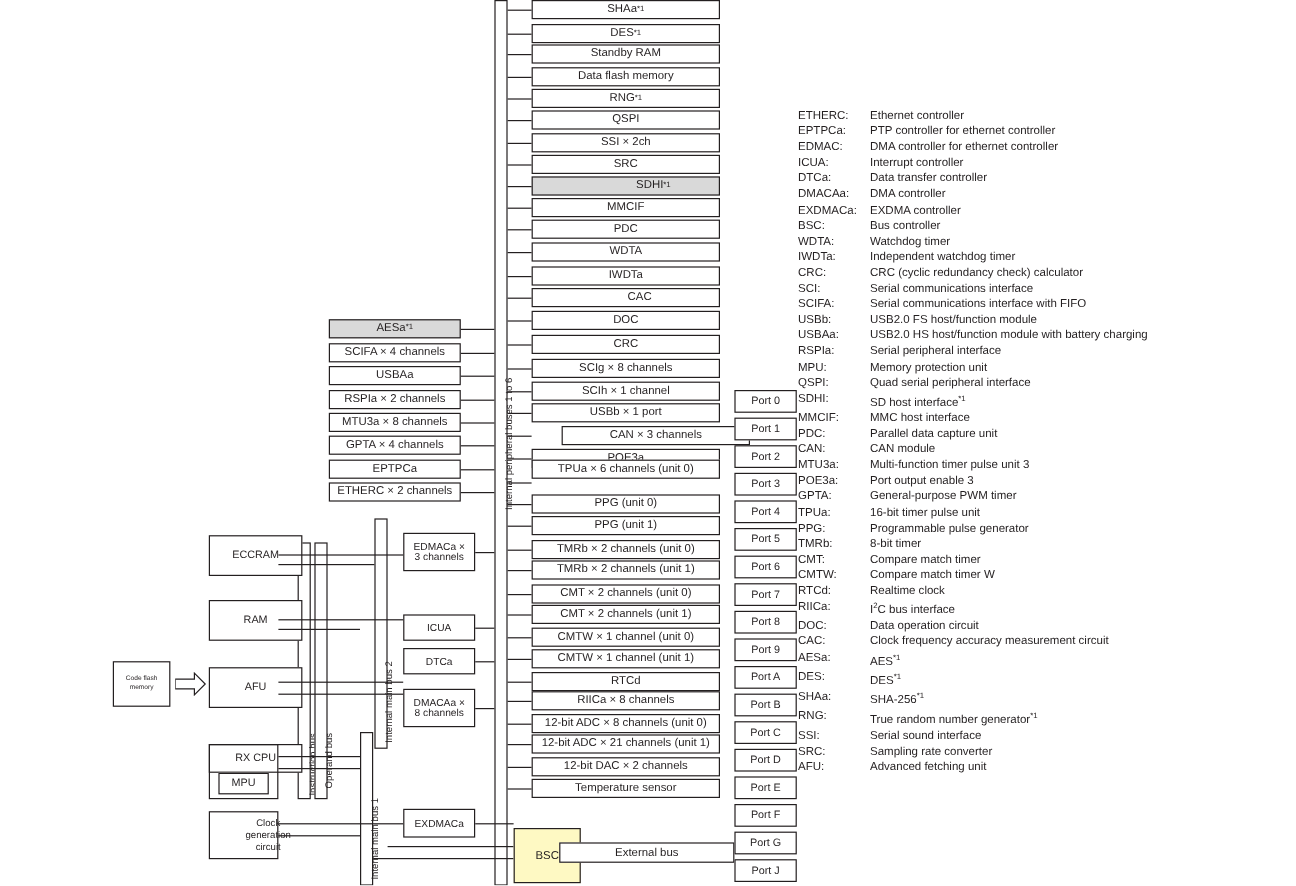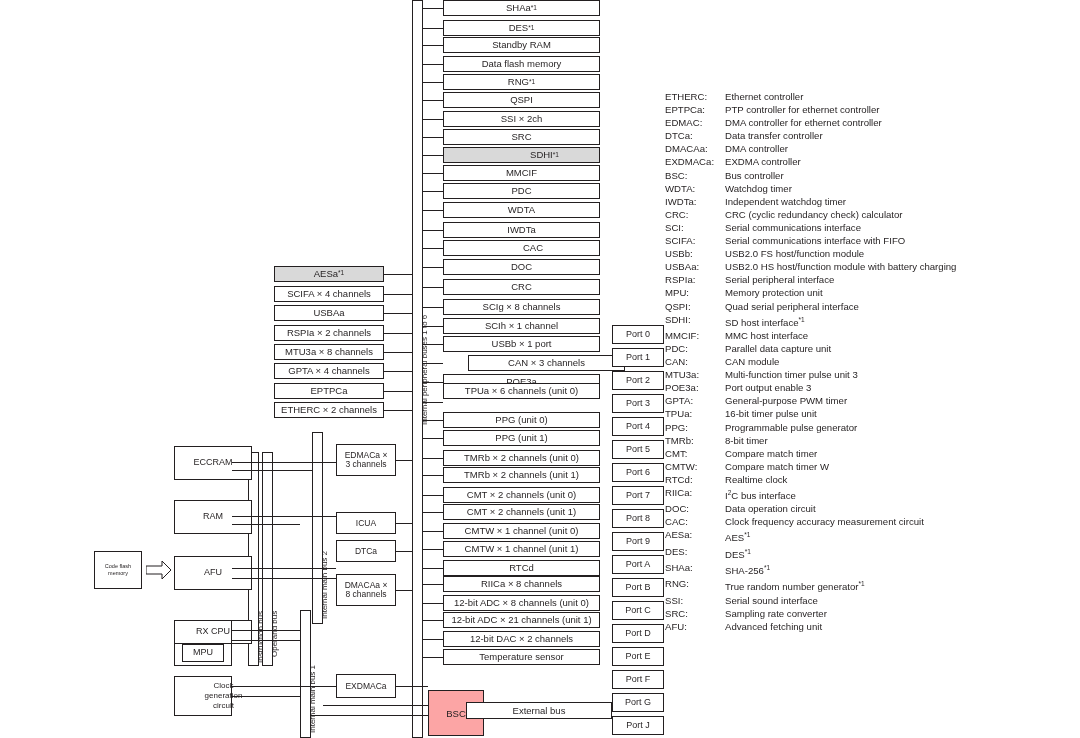--- a/index.html
+++ b/index.html
@@ -146,21 +146,21 @@
     height: 1px;
     background: #231f20;
   }
   .bsc {
     position: absolute;
     left: 428px;
     top: 690px;
     width: 56px;
     height: 46px;
     border: 1px solid #231f20;
-    background: #fca5a5;
+    background: #fef9c3;
     font-size: 9.5px;
     display: flex;
     align-items: center;
     justify-content: center;
     box-sizing: border-box;
   }
 </style>
 </head>
 <body>
 
@@ -474,20 +474,24 @@
       </div>
     <div class="row">
         <div class="abbr">EPTPCa:</div>
         <div class="desc">PTP controller for ethernet controller</div>
       </div>
     <div class="row">
         <div class="abbr">EDMAC:</div>
         <div class="desc">DMA controller for ethernet controller</div>
       </div>
     <div class="row">
+        <div class="abbr">ICUA:</div>
+        <div class="desc">Interrupt controller</div>
+      </div>
+    <div class="row">
         <div class="abbr">DTCa:</div>
         <div class="desc">Data transfer controller</div>
       </div>
     <div class="row">
         <div class="abbr">DMACAa:</div>
         <div class="desc">DMA controller</div>
       </div>
     <div class="row">
         <div class="abbr">EXDMACa:</div>
         <div class="desc">EXDMA controller</div>

